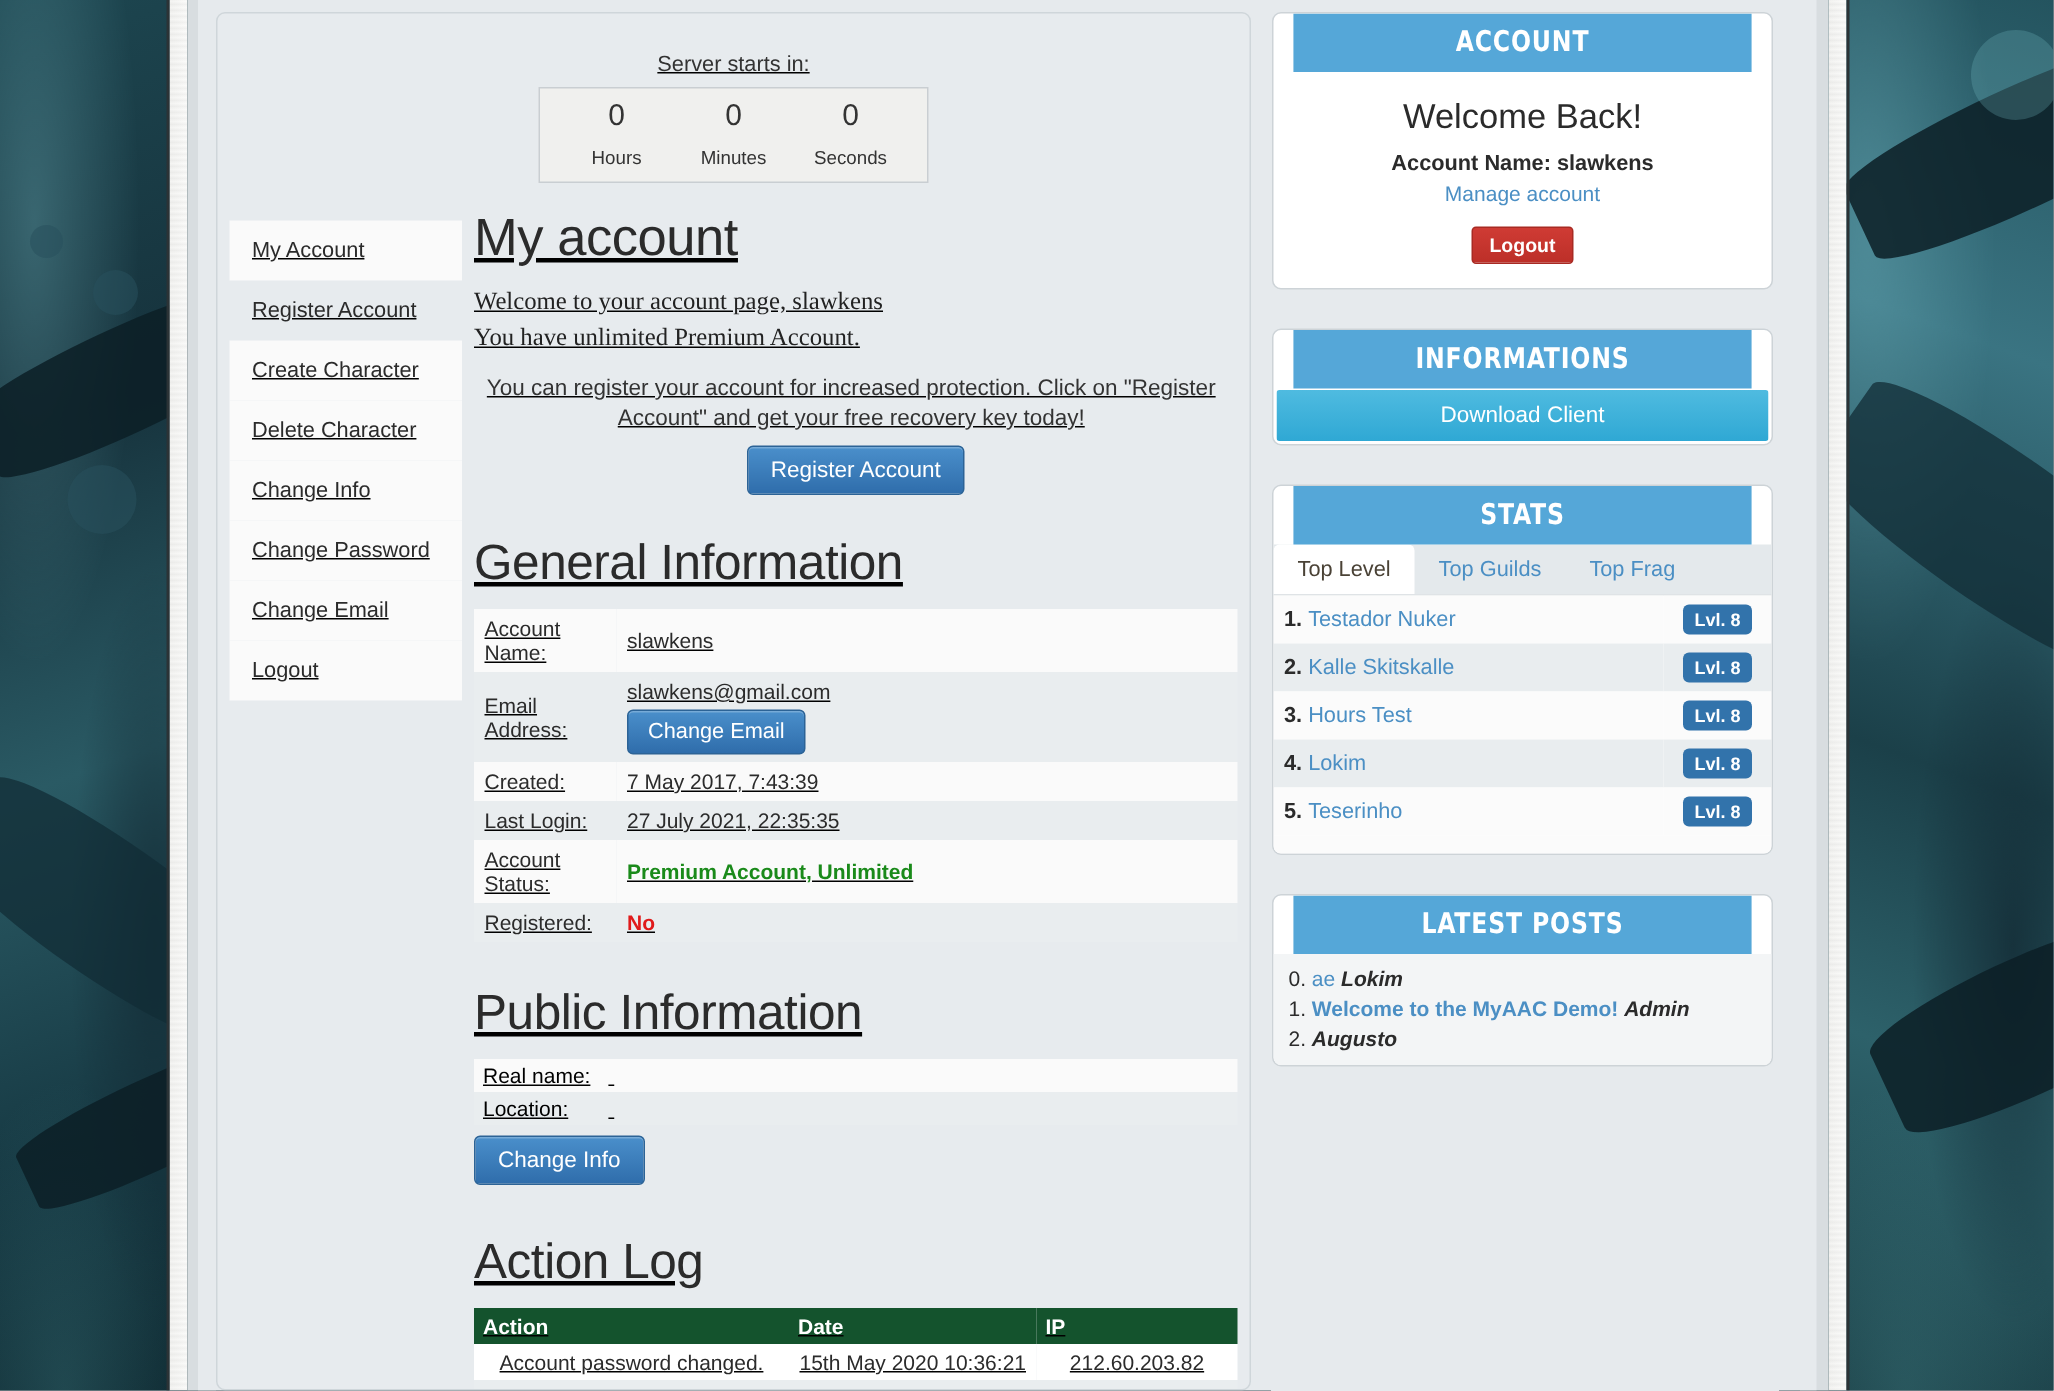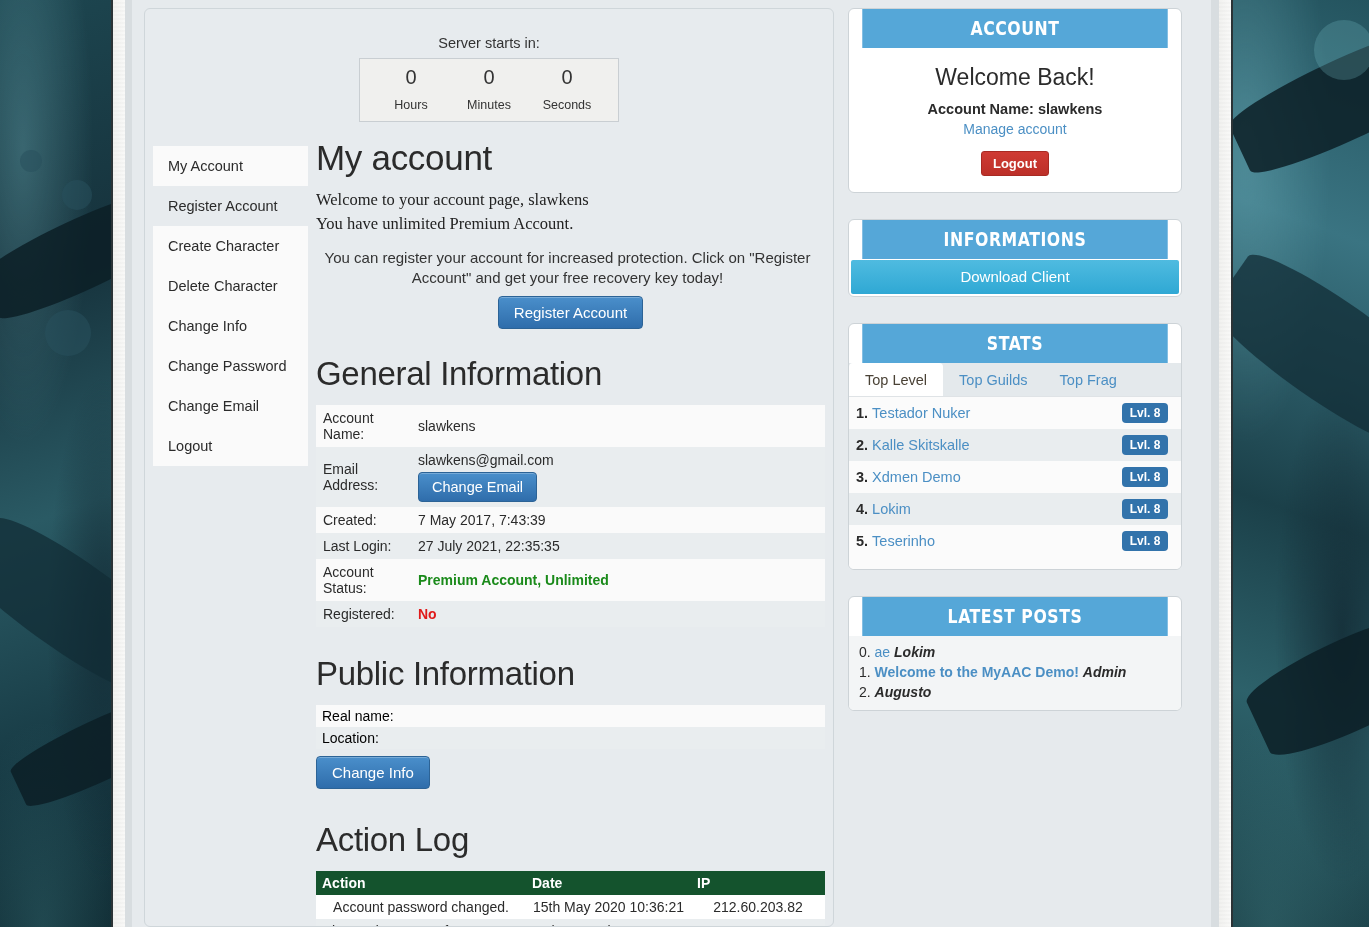--- a/index.html
+++ b/index.html
@@ -70,21 +70,21 @@
     left: 132px; right: 158px; top: 0; bottom: 0;
     background: #e6eaed;
   }
 
   .layout {
     display: flex;
     gap: 14px;
     padding: 8px 12px 0 12px;
     height: 100%;
   }
-  .col-main { width: 690px; flex: 0 0 690px; }
+  .col-main { width: 690px; flex: 0 0 690px; text-decoration: underline; }
   .col-side { width: 334px; flex: 0 0 334px; }
 
   
   .content-panel {
     background: #e7ebee;
     border: 1px solid #cfd6da;
     border-radius: 6px;
     padding: 0 0 10px 0;
     height: 100%;
     overflow: hidden;
@@ -485,21 +485,21 @@
             <td class="rank-name"><a class="link">Testador Nuker</a></td>
             <td class="rank-lvl"><span class="lvl-badge">Lvl. 8</span></td>
           </tr>
           <tr class="even">
             <td class="rank-num">2.</td>
             <td class="rank-name"><a class="link">Kalle Skitskalle</a></td>
             <td class="rank-lvl"><span class="lvl-badge">Lvl. 8</span></td>
           </tr>
           <tr class="odd">
             <td class="rank-num">3.</td>
-            <td class="rank-name"><a class="link">Xdmen Demo</a></td>
+            <td class="rank-name"><a class="link">Hours Test</a></td>
             <td class="rank-lvl"><span class="lvl-badge">Lvl. 8</span></td>
           </tr>
           <tr class="even">
             <td class="rank-num">4.</td>
             <td class="rank-name"><a class="link">Lokim</a></td>
             <td class="rank-lvl"><span class="lvl-badge">Lvl. 8</span></td>
           </tr>
           <tr class="odd">
             <td class="rank-num">5.</td>
             <td class="rank-name"><a class="link">Teserinho</a></td>

